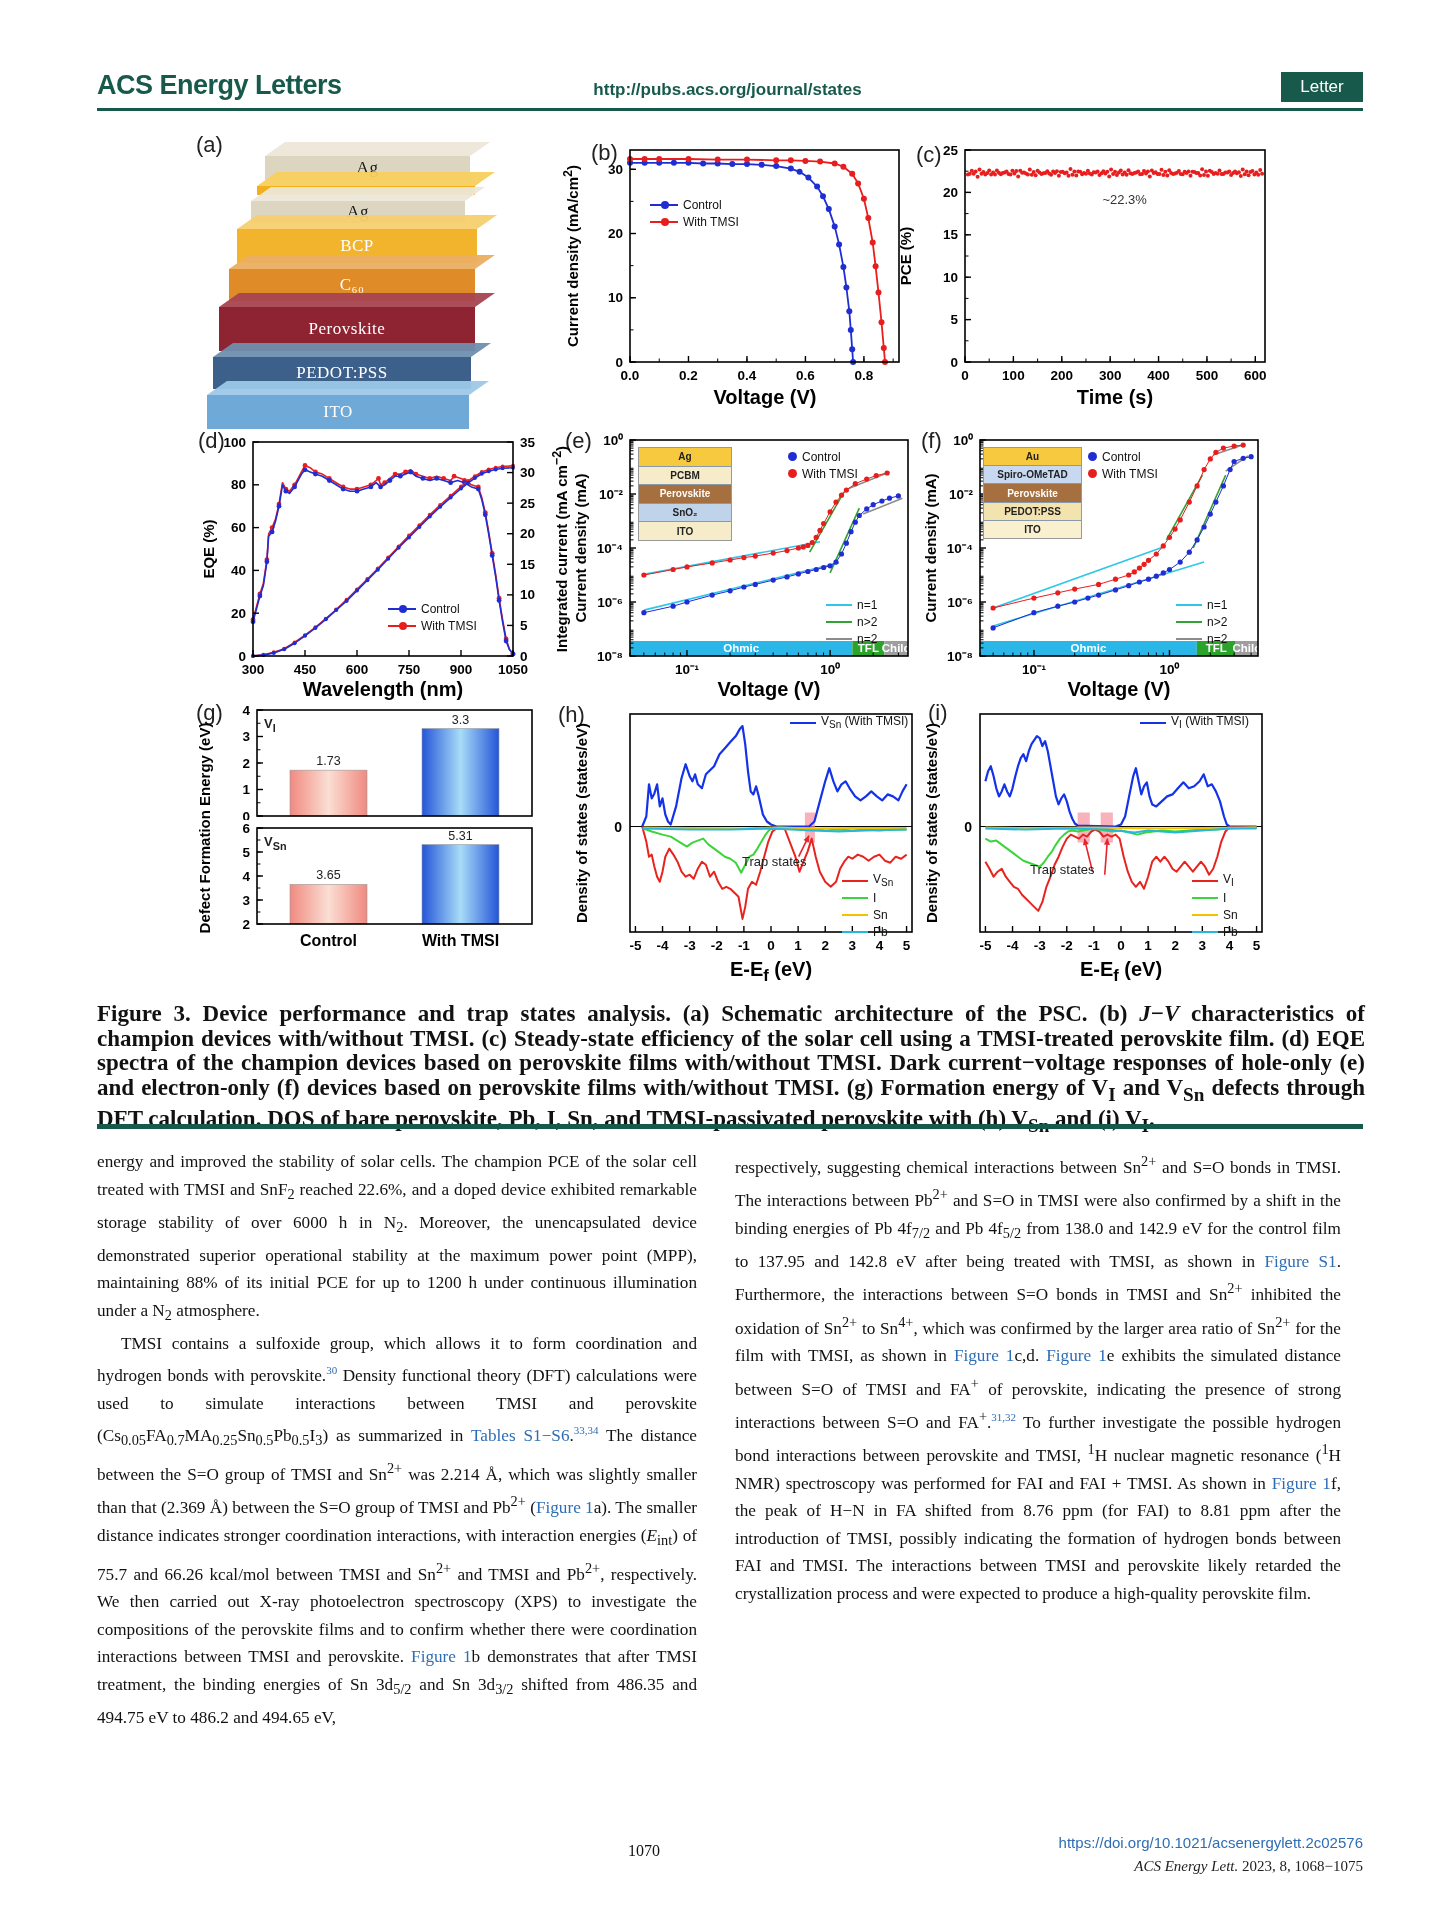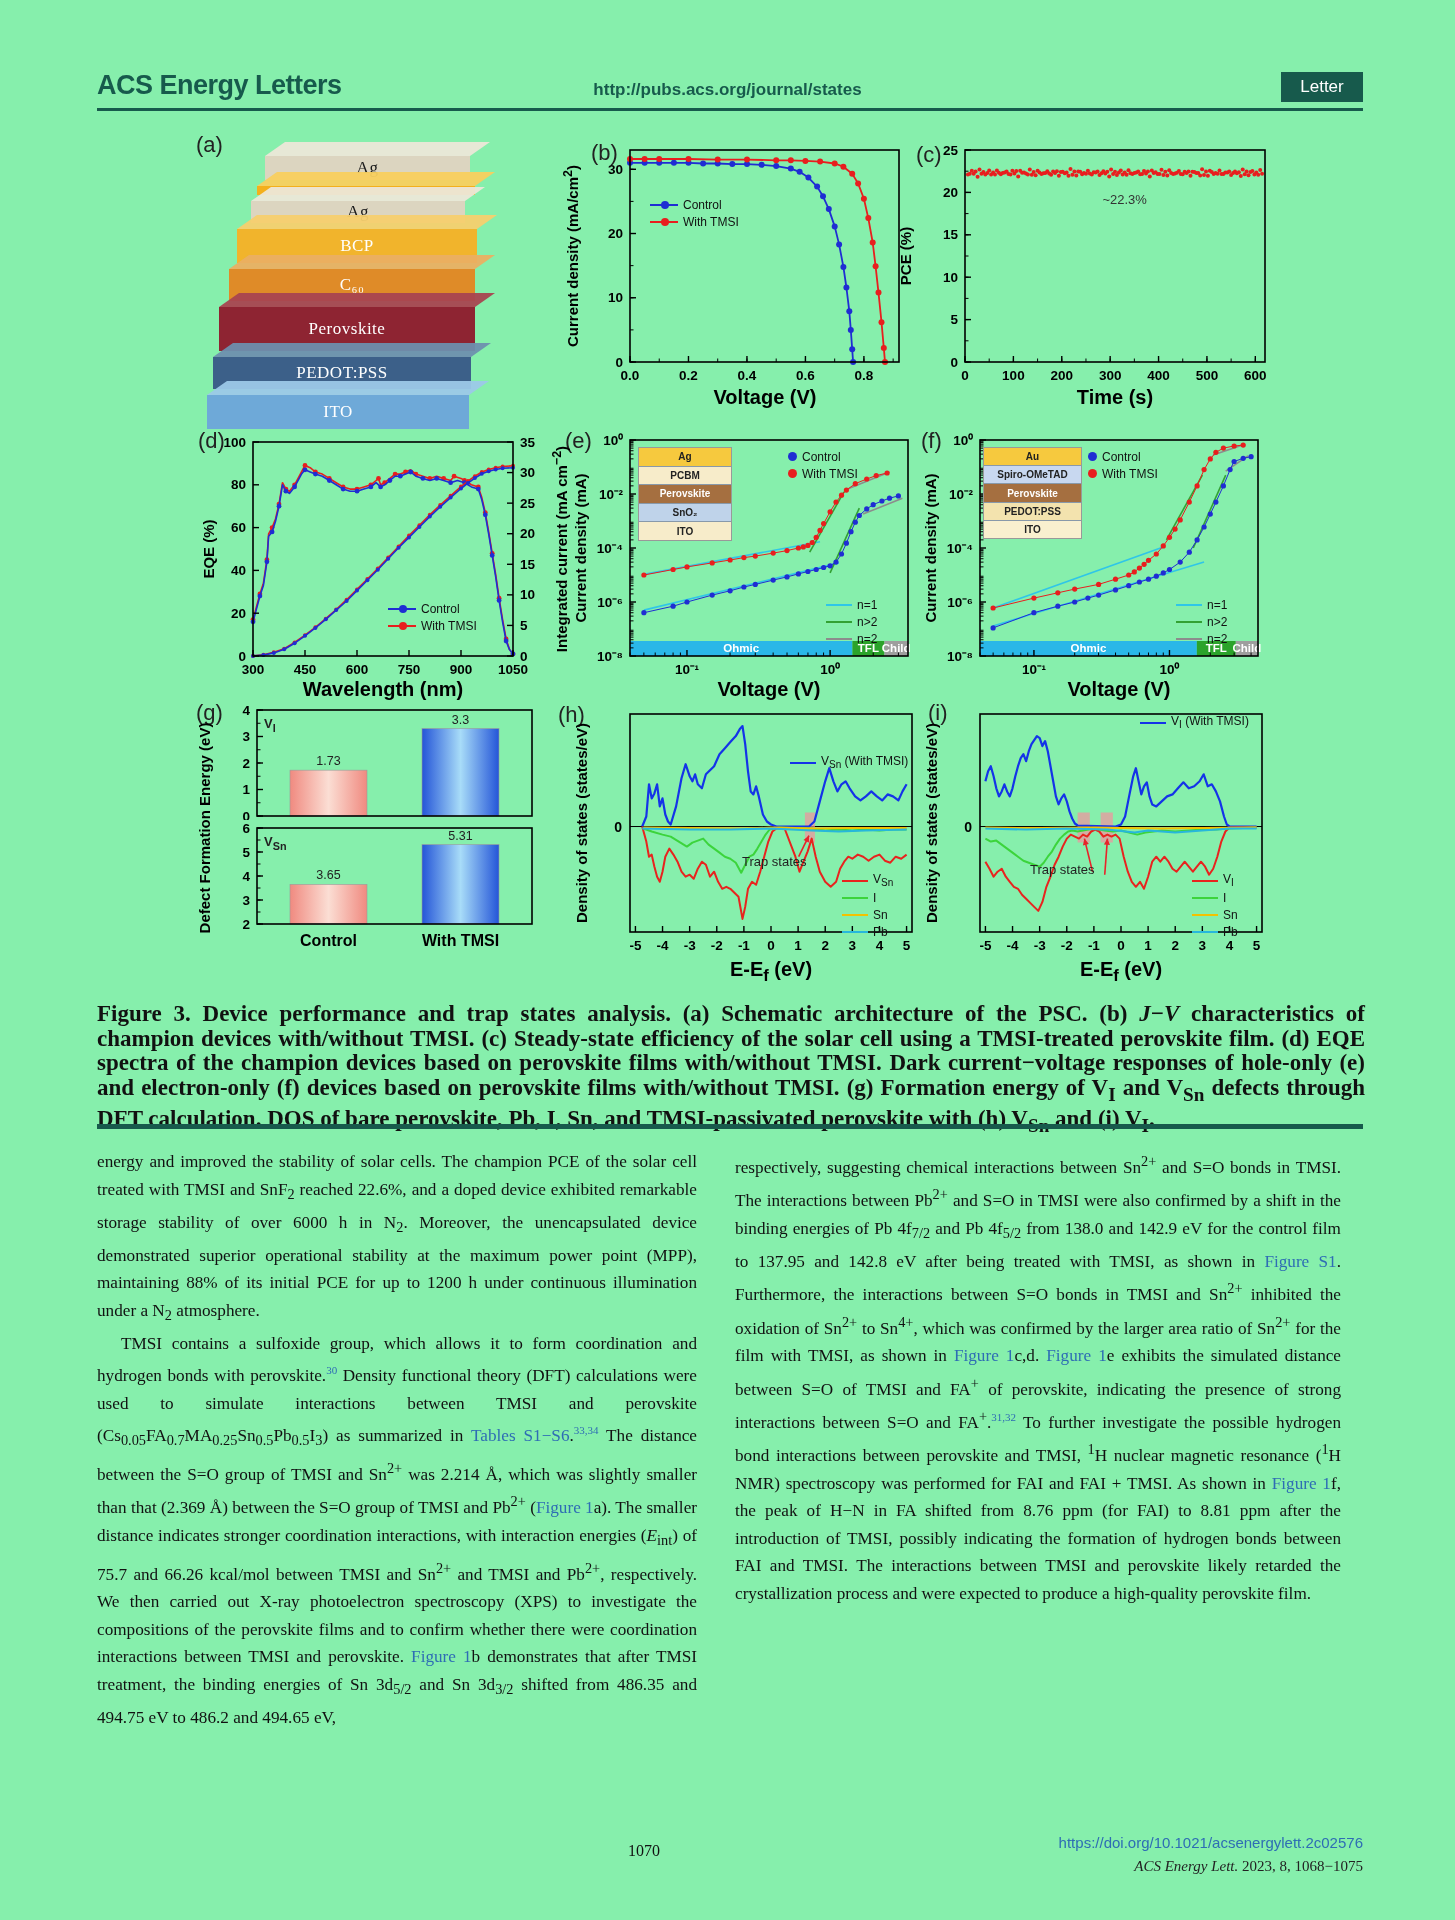--- a/index.html
+++ b/index.html
@@ -1,16 +1,16 @@
 <!DOCTYPE html>
 <html><head>
 <meta charset="utf-8">
 <style>
   html,body{margin:0;padding:0;background:#888;}
-  .page{position:relative;width:1455px;height:1920px;background:#86efac;margin:0 auto;
+  .page{position:relative;width:1455px;height:1920px;background:#ffffff;margin:0 auto;
         font-family:"Liberation Serif",serif;color:#111;overflow:hidden;}
   
   .journal{position:absolute;left:97px;top:70px;font-family:"Liberation Sans",sans-serif;
            font-weight:bold;font-size:27px;color:#175A4C;letter-spacing:-0.5px;}
   .jurl{position:absolute;left:50%;transform:translateX(-50%);top:80px;
         font-family:"Liberation Sans",sans-serif;font-weight:bold;font-size:17px;color:#175A4C;}
   .badge{position:absolute;right:92px;top:72px;width:82px;height:30px;background:#175A4C;color:#fff;
          font-family:"Liberation Sans",sans-serif;font-size:17px;text-align:center;line-height:30px;}
   .hrule{position:absolute;left:97px;right:92px;top:108px;height:3px;background:#175A4C;}
   .hrule2{position:absolute;left:97px;right:92px;top:1124px;height:5px;background:#175A4C;}
@@ -1105,21 +1105,21 @@
       </div>
     <div class="lgrow">
         <span class="lline" style="background:#33A133"></span>
         <span>n&gt;2</span>
       </div>
     <div class="lgrow">
         <span class="lline" style="background:#8C8C8C"></span>
         <span>n=2</span>
       </div>
   </div>
-  <div class="lgd" style="left:790px;top:754px">
+  <div class="lgd" style="left:790px;top:714px">
     <div class="lgrow">
         <span class="lline" style="background:#1433E8"></span>
         <span>V<sub>Sn</sub> (With TMSI)</span>
       </div>
   </div>
   <div class="lgd" style="left:842px;top:872px">
     <div class="lgrow">
         <span class="lline" style="background:#E8231E"></span>
         <span>V<sub>Sn</sub></span>
       </div>

